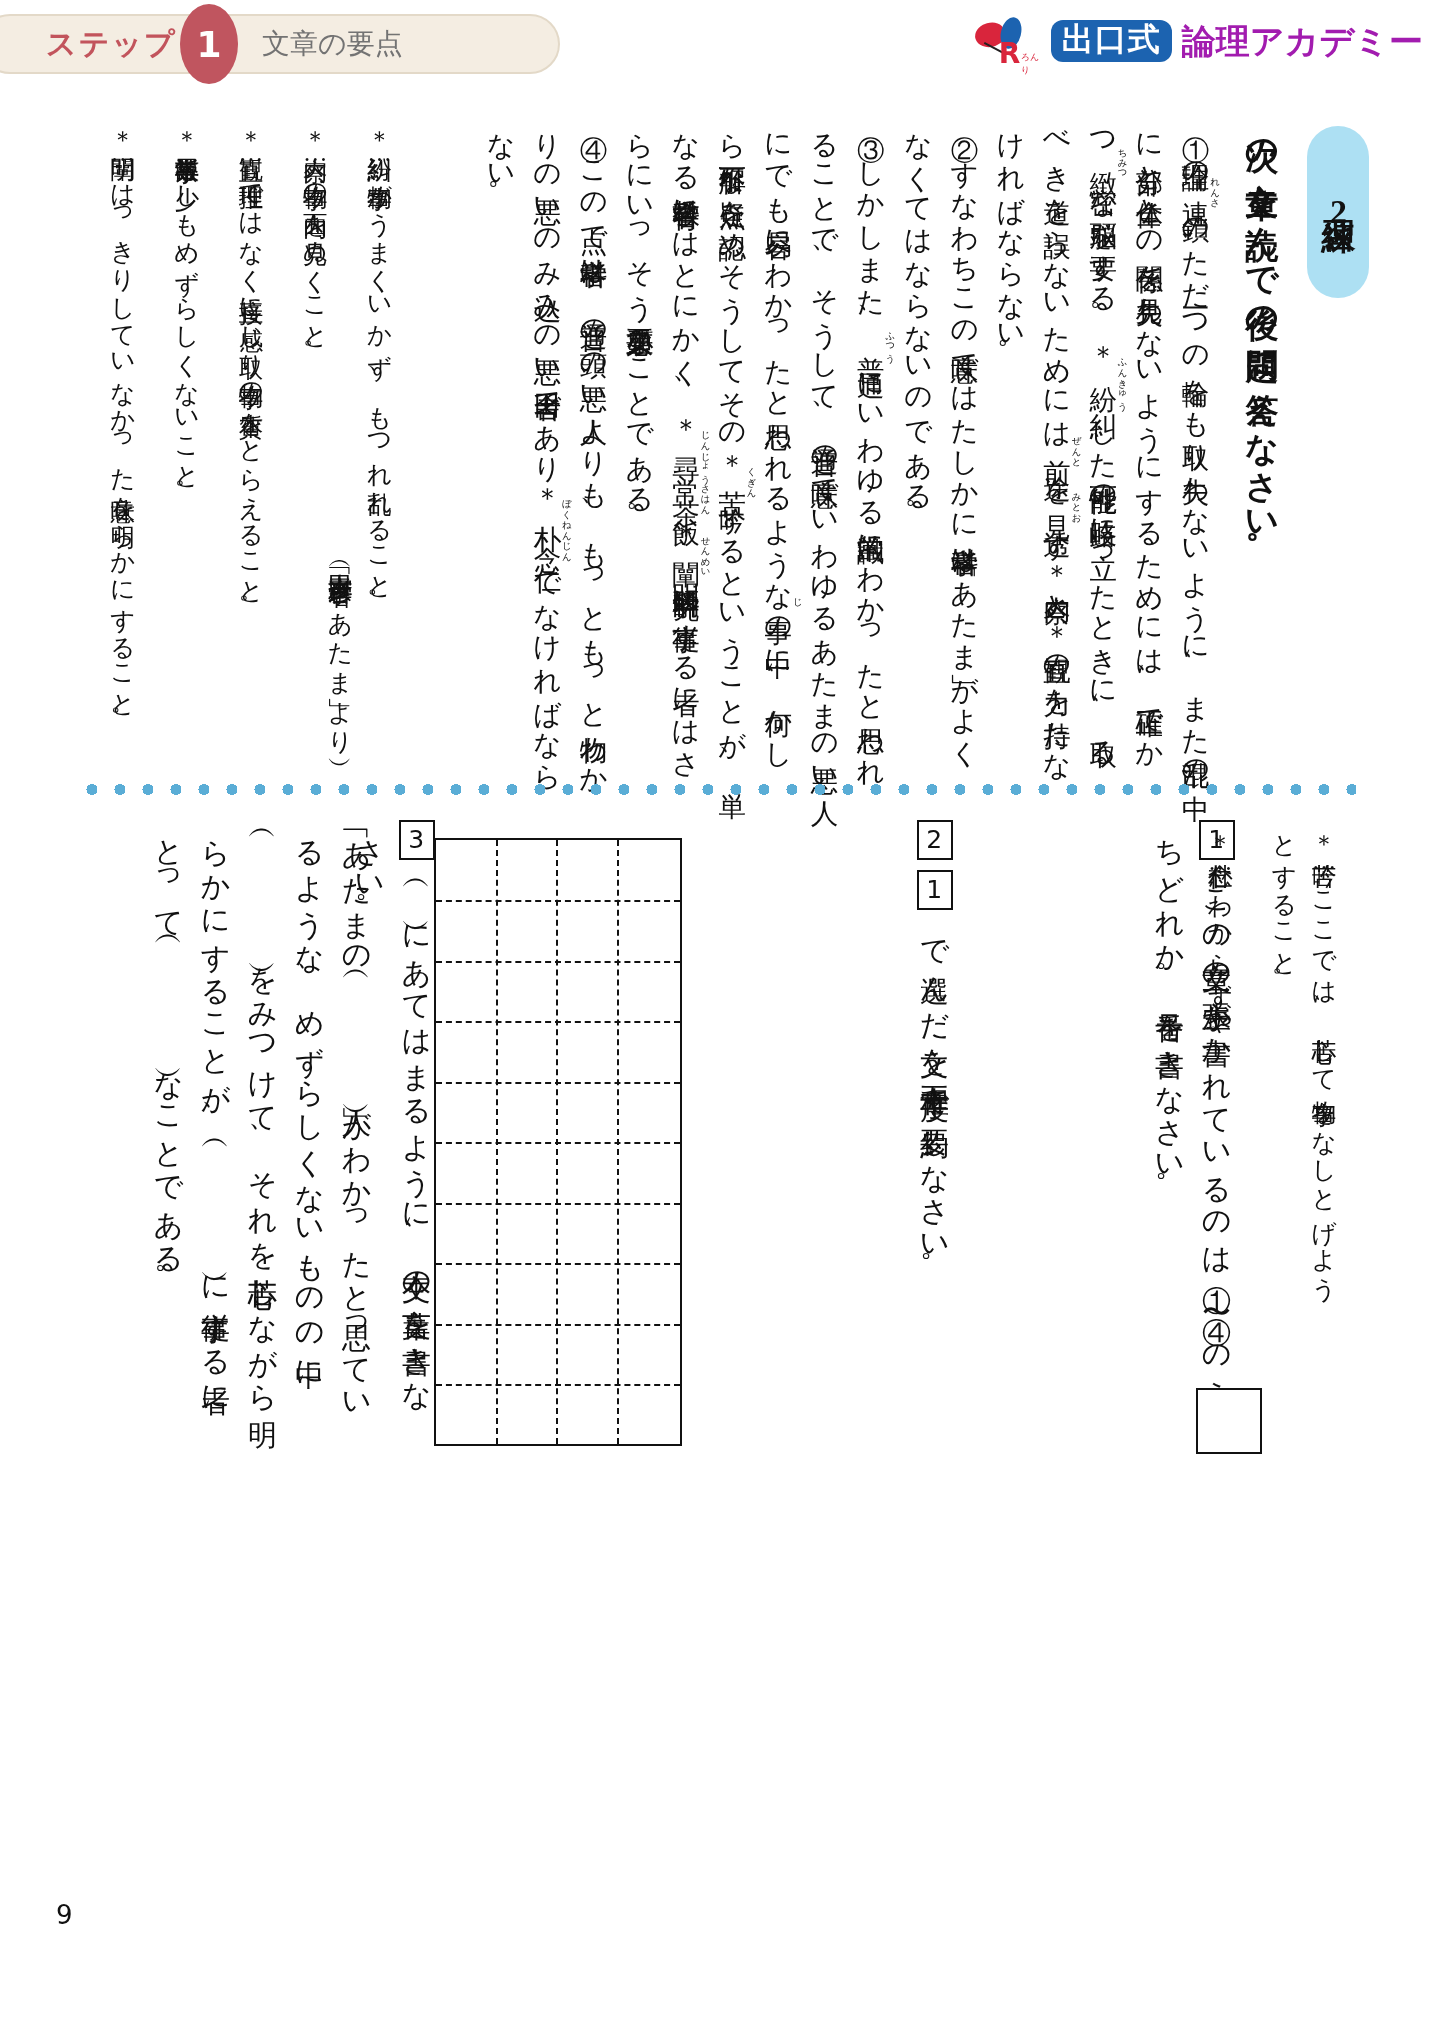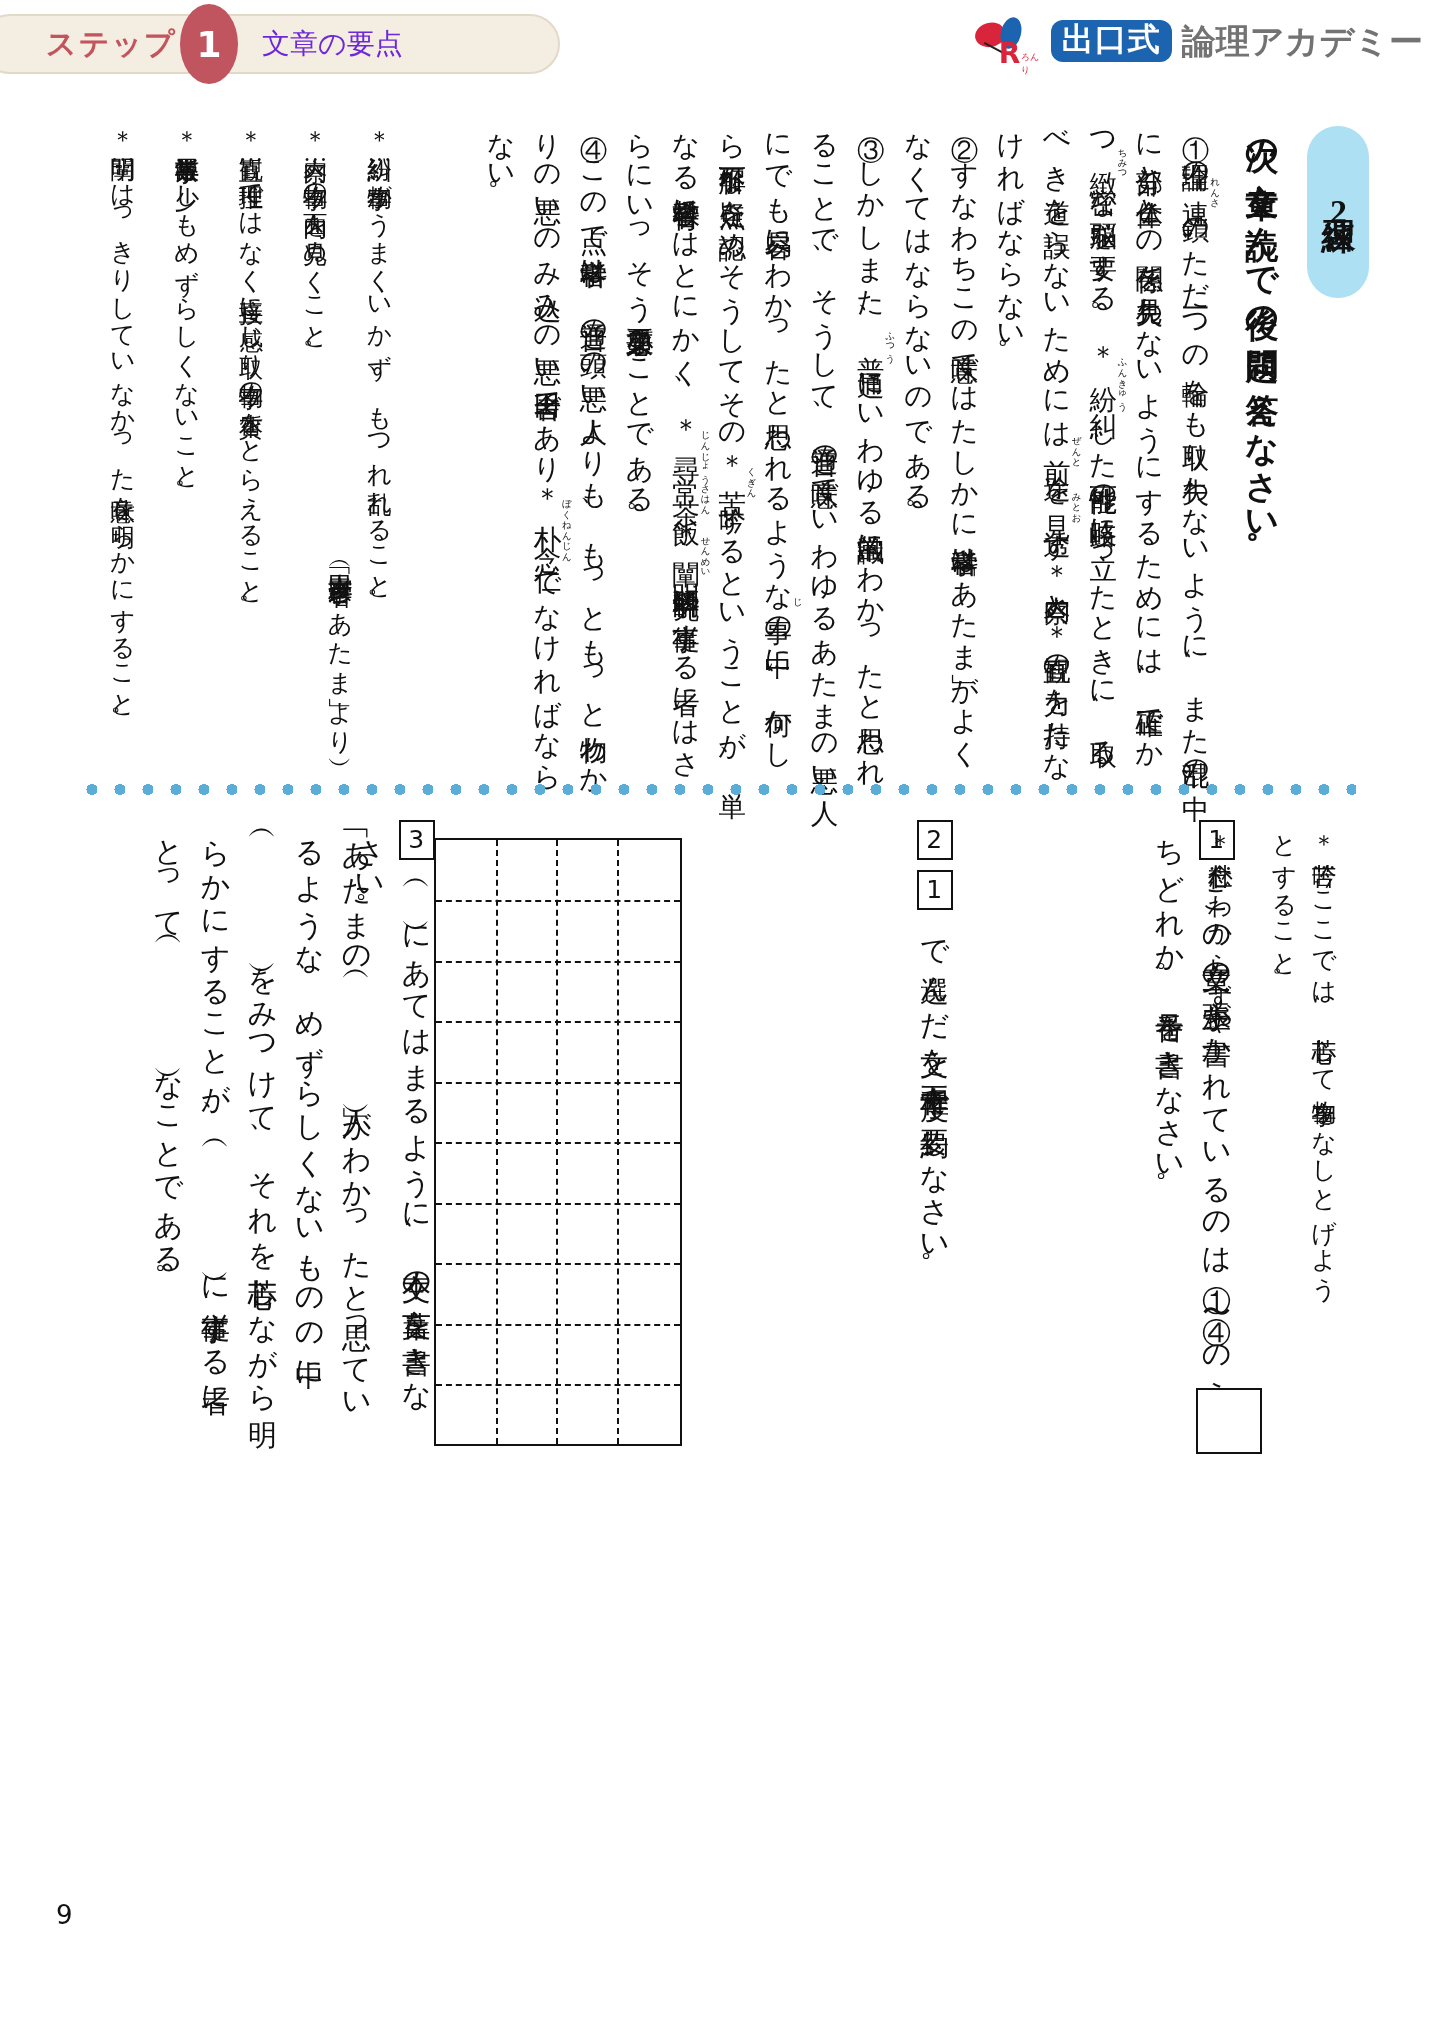--- a/index.html
+++ b/index.html
@@ -38,21 +38,21 @@
     border-radius:50%;
   }
   .step-num{
     position:absolute;left:180px;top:4px;width:58px;height:80px;
     display:flex;align-items:center;justify-content:center;
     color:#ffffff;font-size:36px;font-weight:bold;
     font-family:"DejaVu Sans","Liberation Sans",sans-serif;
   }
   .step-title{
     position:absolute;left:262px;top:25px;
-    font-size:28px;color:#6d28d9;
+    font-size:28px;color:#737373;
     font-family:Liberation Sans, sans-serif;
   }
 
   
   .logo{ position:absolute;right:10px;top:12px;height:58px;display:flex;align-items:center;}
   .logo-mark{position:relative;width:74px;height:56px;}
   .logo-balloon-red{
     position:absolute;left:2px;top:10px;width:30px;height:24px;
     background:#d9253c;border-radius:50% 50% 45% 55%;
     transform:rotate(-18deg);
@@ -78,21 +78,21 @@
   }
   .logo-box{
     background:#1c63b0;color:#ffffff;border-radius:12px;
     padding:3px 11px 5px 11px;margin-left:4px;
     font-size:32px;font-weight:bold;
     font-family:"DejaVu Sans","Liberation Sans",sans-serif;
     line-height:1.05;
     letter-spacing:1px;
   }
   .logo-text{
-    margin-left:10px;color:#737373;
+    margin-left:10px;color:#a21caf;
     font-size:34px;font-weight:bold;
     font-family:"DejaVu Sans","Liberation Sans",sans-serif;
     letter-spacing:0px;
     line-height:1;
   }
 
   
   .vtext{
     writing-mode:vertical-rl;
     text-orientation:upright;

